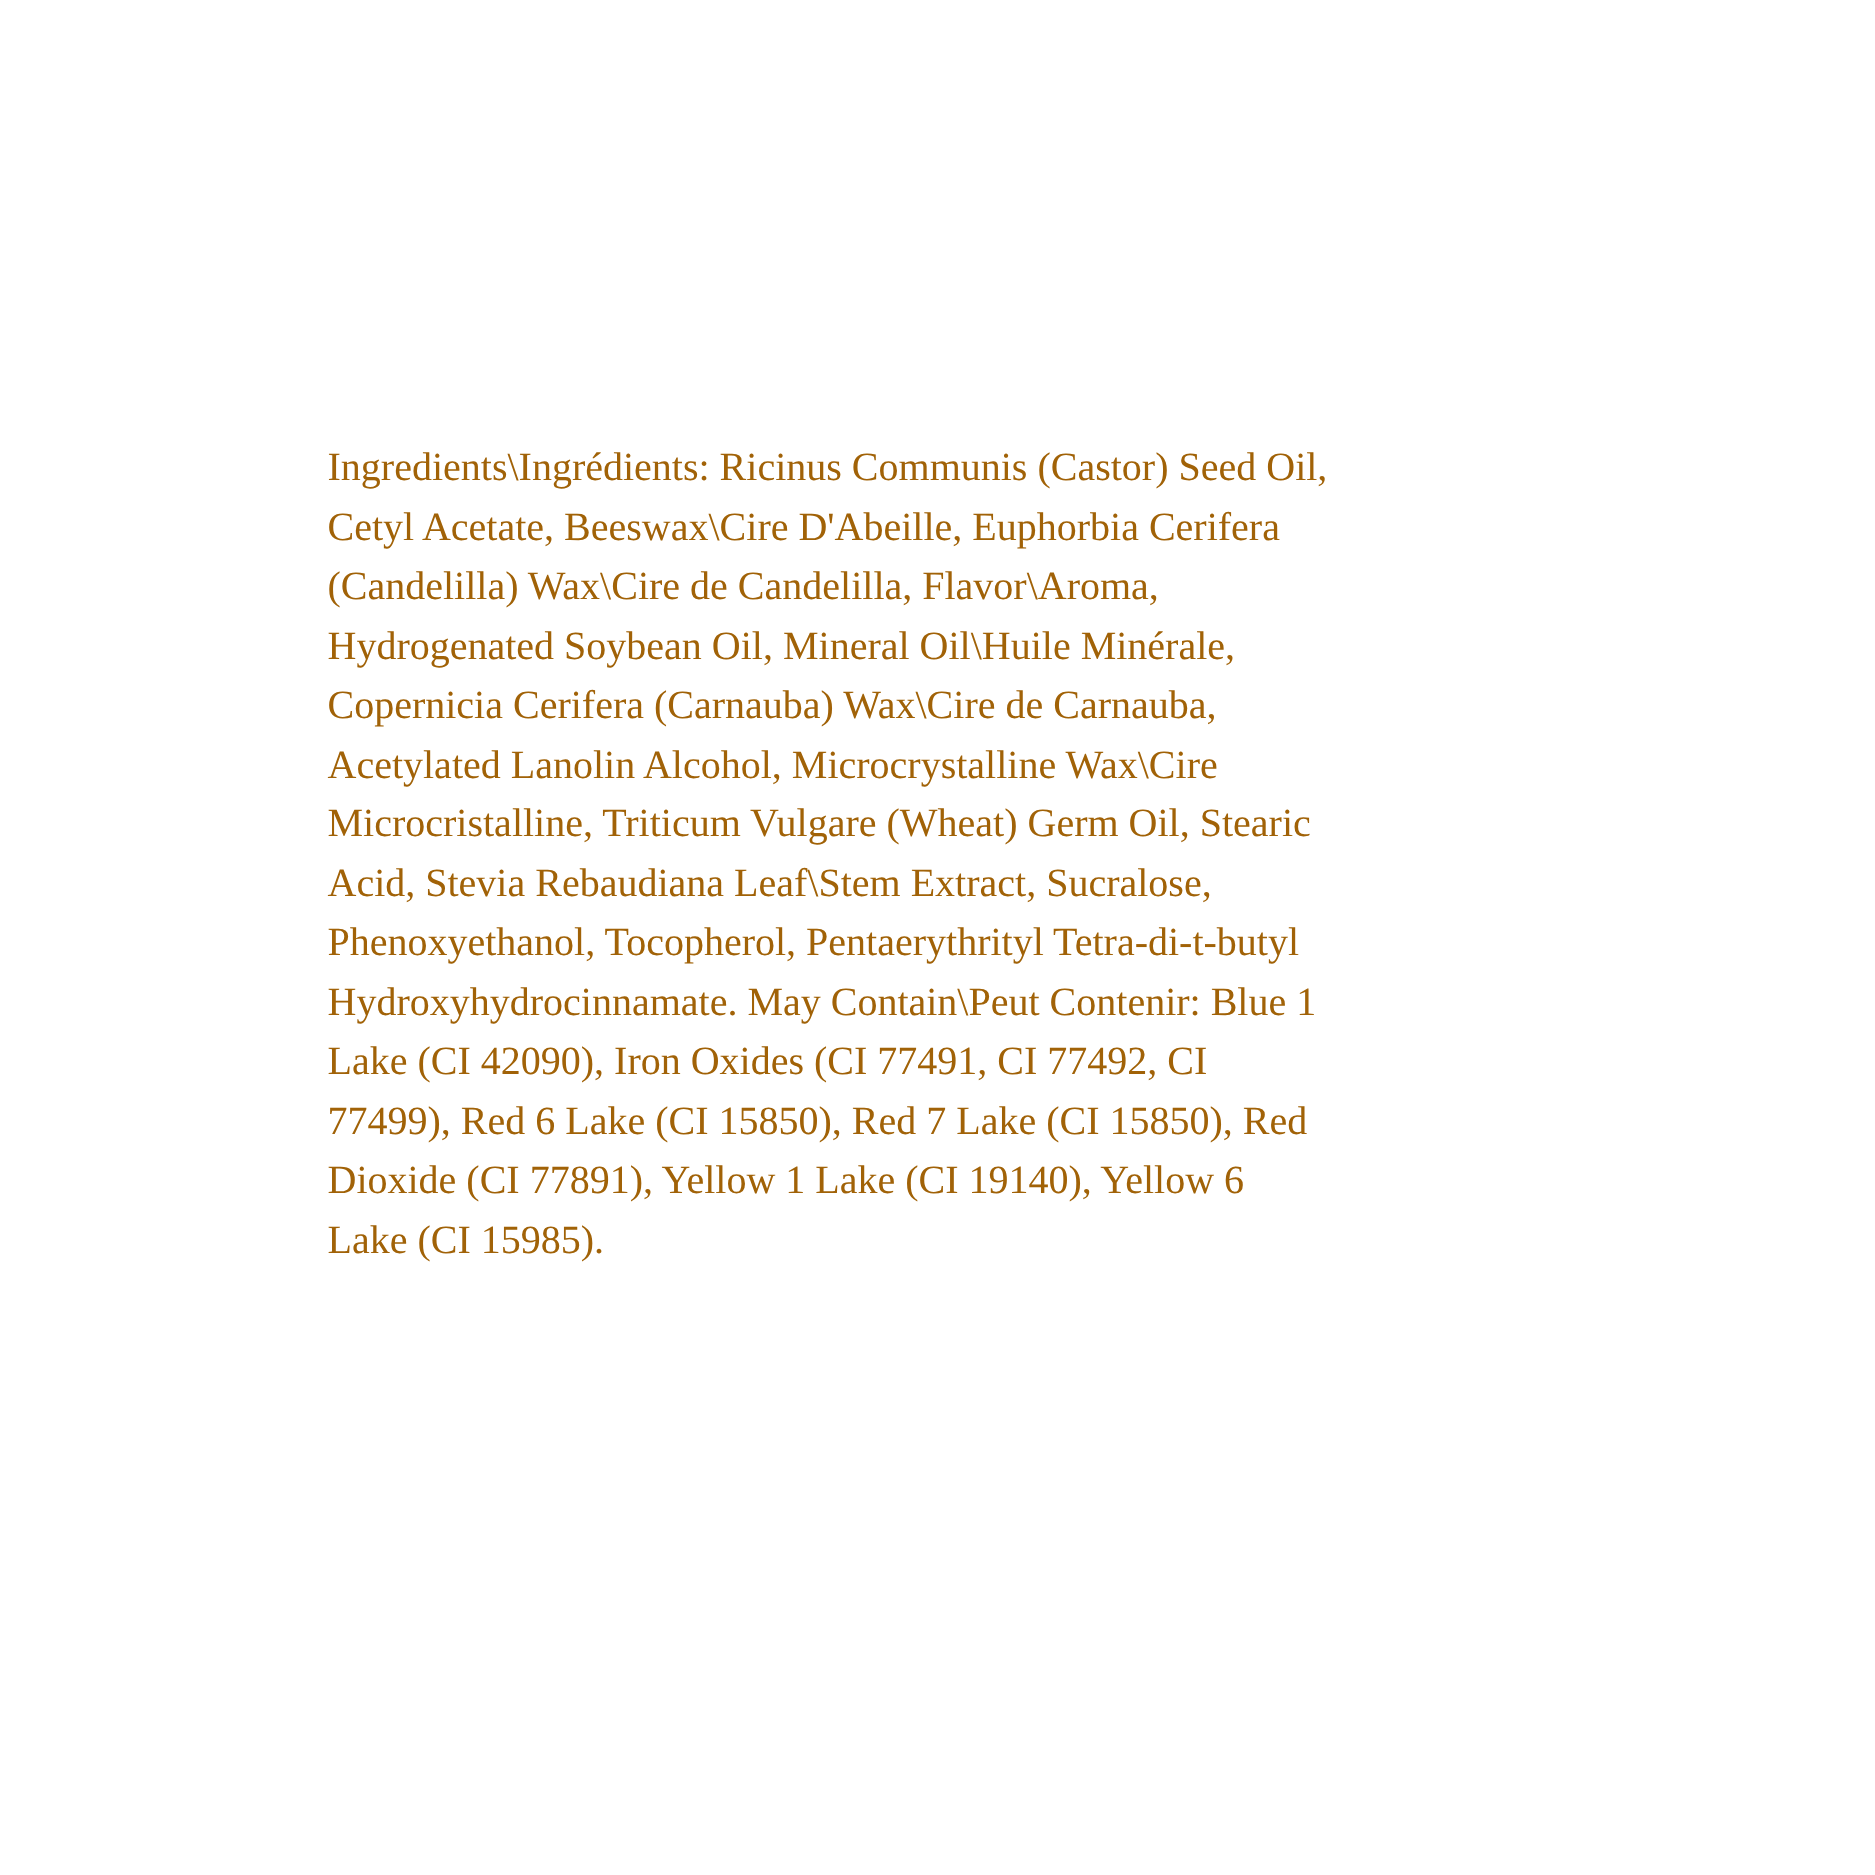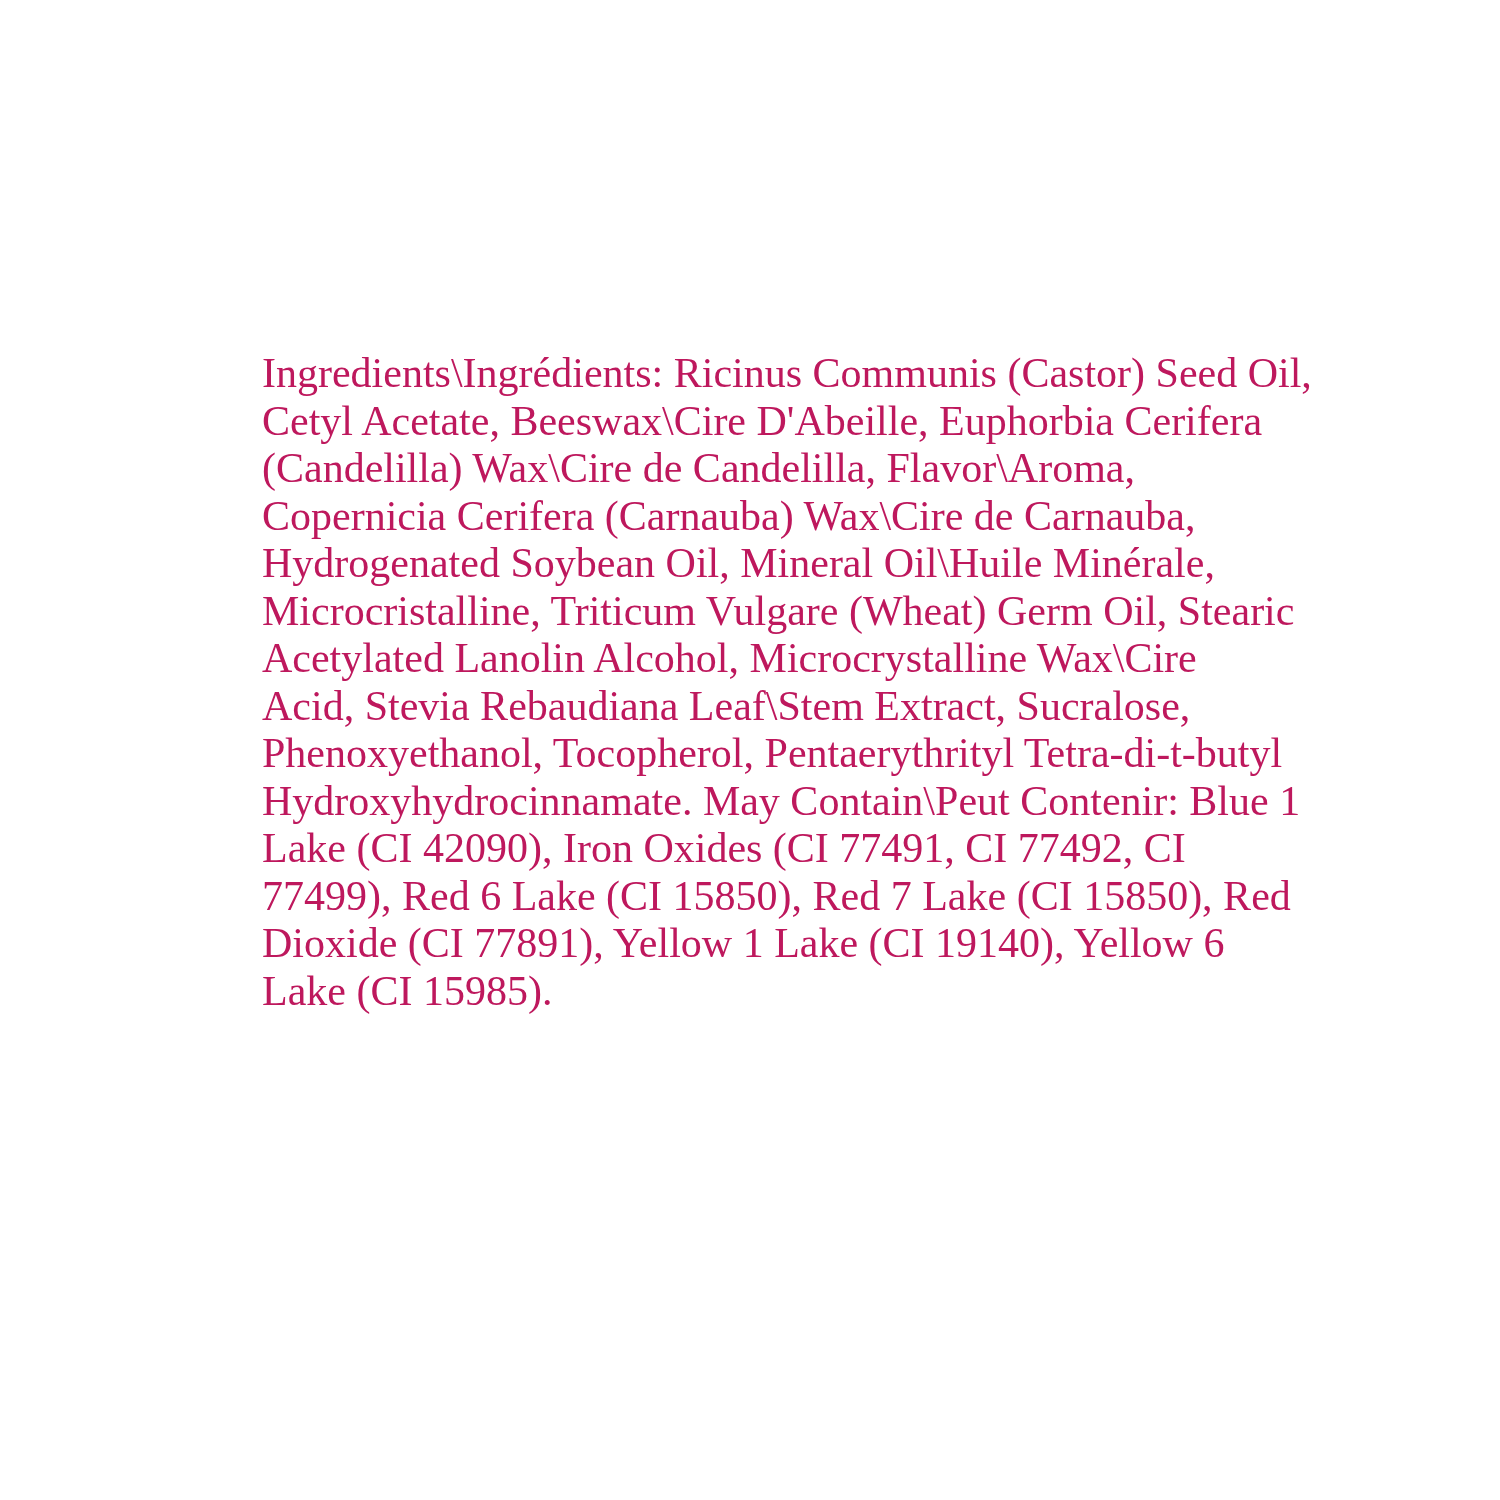--- a/index.html
+++ b/index.html
@@ -20,43 +20,43 @@
     top: 0;
     width: 1500px;
     height: 1500px;
     background: #ffffff;
   }
   .ingredients-block {
     position: absolute;
     left: 262px;
     top: 350px;
     width: 1000px;
-    color: #be185d;
-    font-size: 42px;
+    color: #a16207;
+    font-size: 32px;
     line-height: 47.5px;
     letter-spacing: 0px;
     text-align: left;
     white-space: nowrap;
   }
   .ingredients-line {
     height: 47.5px;
   }
 </style>
 </head>
 <body>
 
 <div class="page">
   <div class="ingredients-block">
     <div class="ingredients-line">Ingredients\Ingrédients: Ricinus Communis (Castor) Seed Oil,</div>
     <div class="ingredients-line">Cetyl Acetate, Beeswax\Cire D'Abeille, Euphorbia Cerifera</div>
     <div class="ingredients-line">(Candelilla) Wax\Cire de Candelilla, Flavor\Aroma,</div>
+    <div class="ingredients-line">Hydrogenated Soybean Oil, Mineral Oil\Huile Minérale,</div>
     <div class="ingredients-line">Copernicia Cerifera (Carnauba) Wax\Cire de Carnauba,</div>
-    <div class="ingredients-line">Hydrogenated Soybean Oil, Mineral Oil\Huile Minérale,</div>
+    <div class="ingredients-line">Acetylated Lanolin Alcohol, Microcrystalline Wax\Cire</div>
     <div class="ingredients-line">Microcristalline, Triticum Vulgare (Wheat) Germ Oil, Stearic</div>
-    <div class="ingredients-line">Acetylated Lanolin Alcohol, Microcrystalline Wax\Cire</div>
     <div class="ingredients-line">Acid, Stevia Rebaudiana Leaf\Stem Extract, Sucralose,</div>
     <div class="ingredients-line">Phenoxyethanol, Tocopherol, Pentaerythrityl Tetra-di-t-butyl</div>
     <div class="ingredients-line">Hydroxyhydrocinnamate. May Contain\Peut Contenir: Blue 1</div>
     <div class="ingredients-line">Lake (CI 42090), Iron Oxides (CI 77491, CI 77492, CI</div>
     <div class="ingredients-line">77499), Red 6 Lake (CI 15850), Red 7 Lake (CI 15850), Red</div>
     <div class="ingredients-line">Dioxide (CI 77891), Yellow 1 Lake (CI 19140), Yellow 6</div>
     <div class="ingredients-line">Lake (CI 15985).</div>
   </div>
 </div>
 

